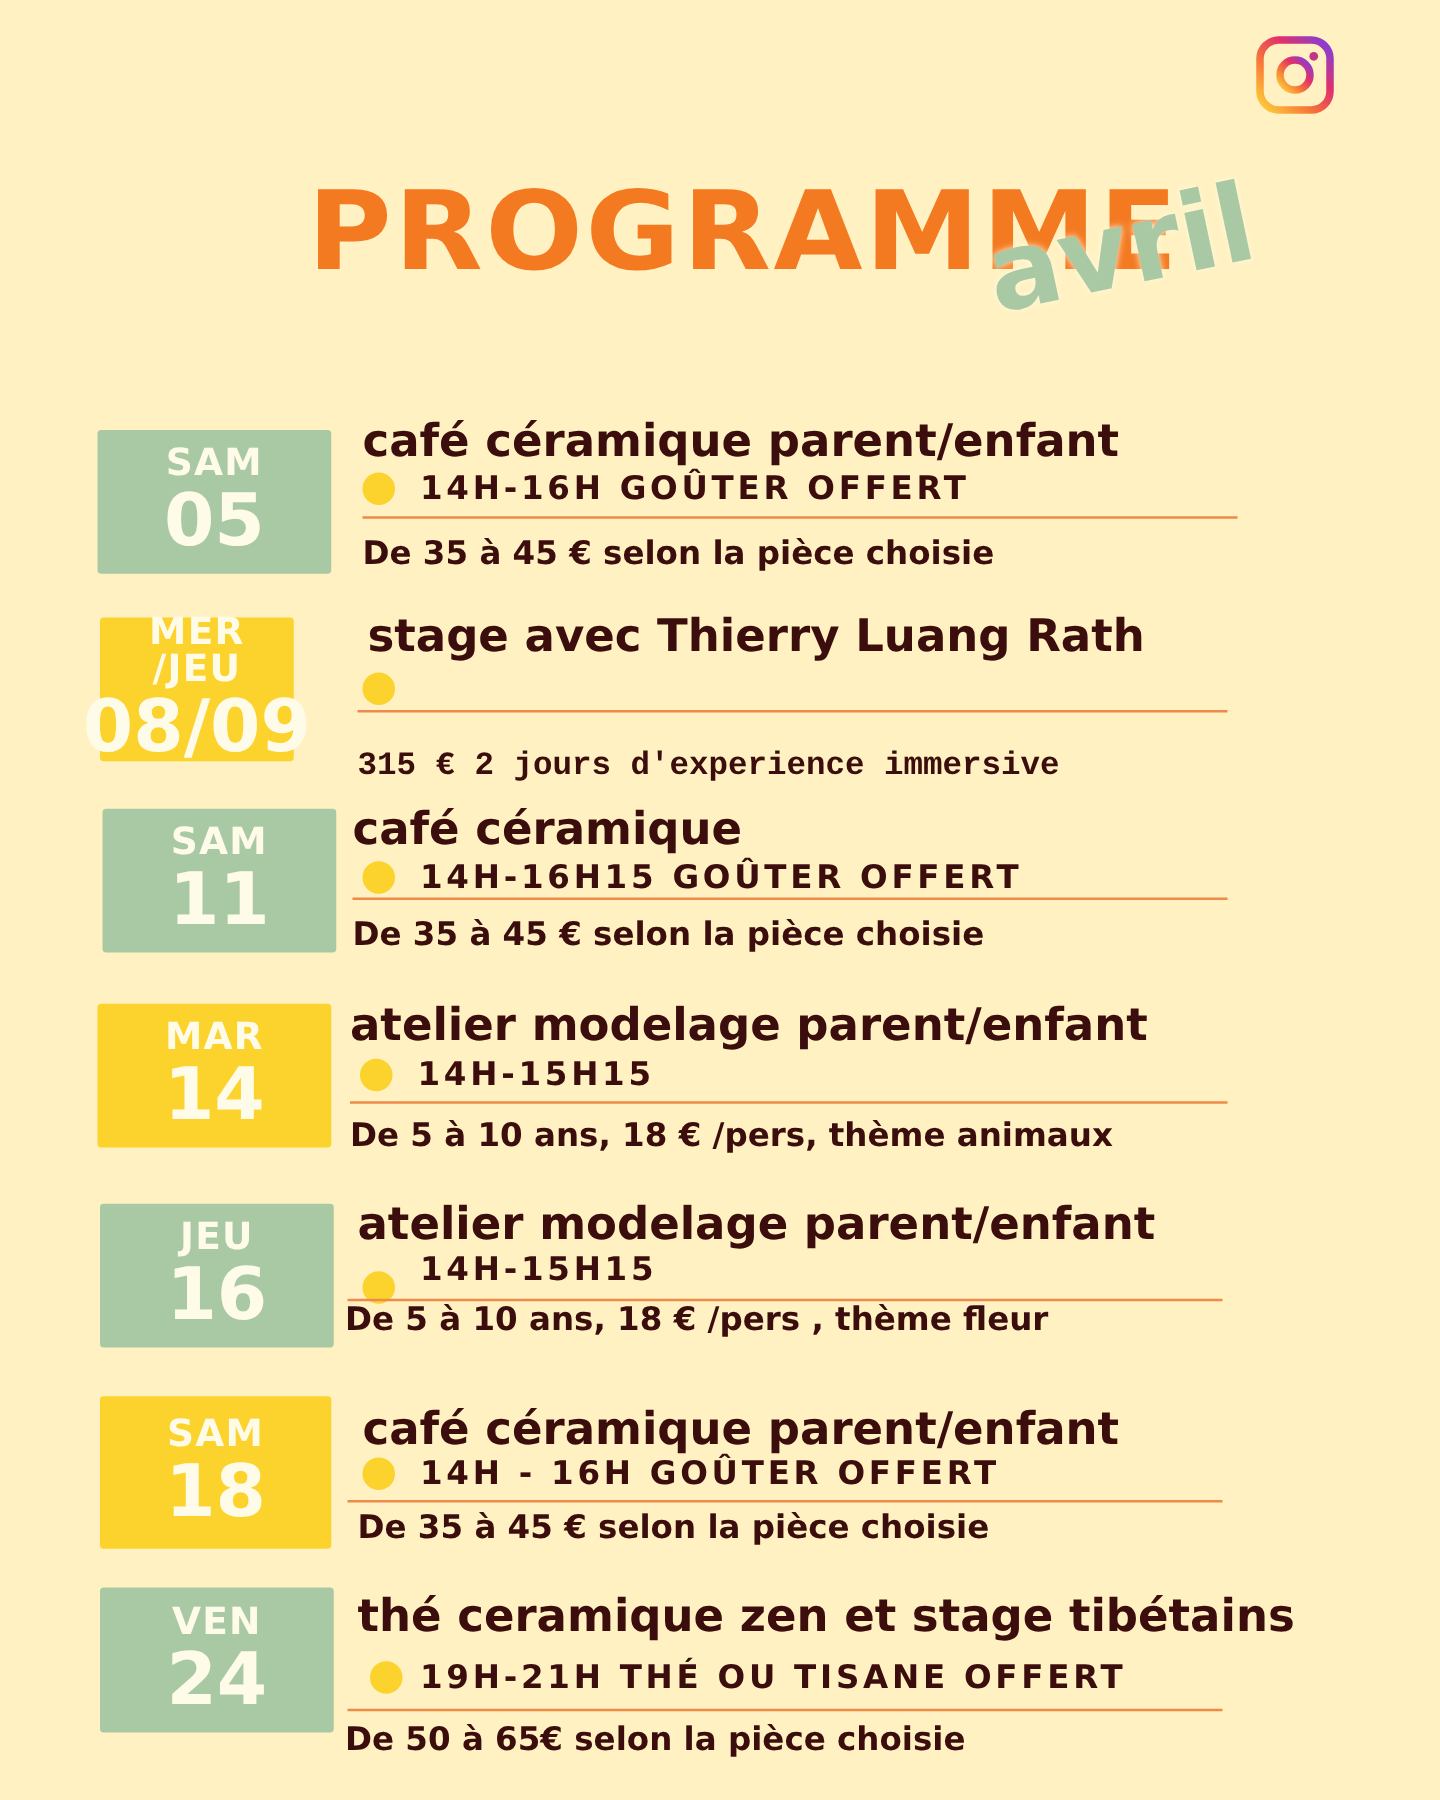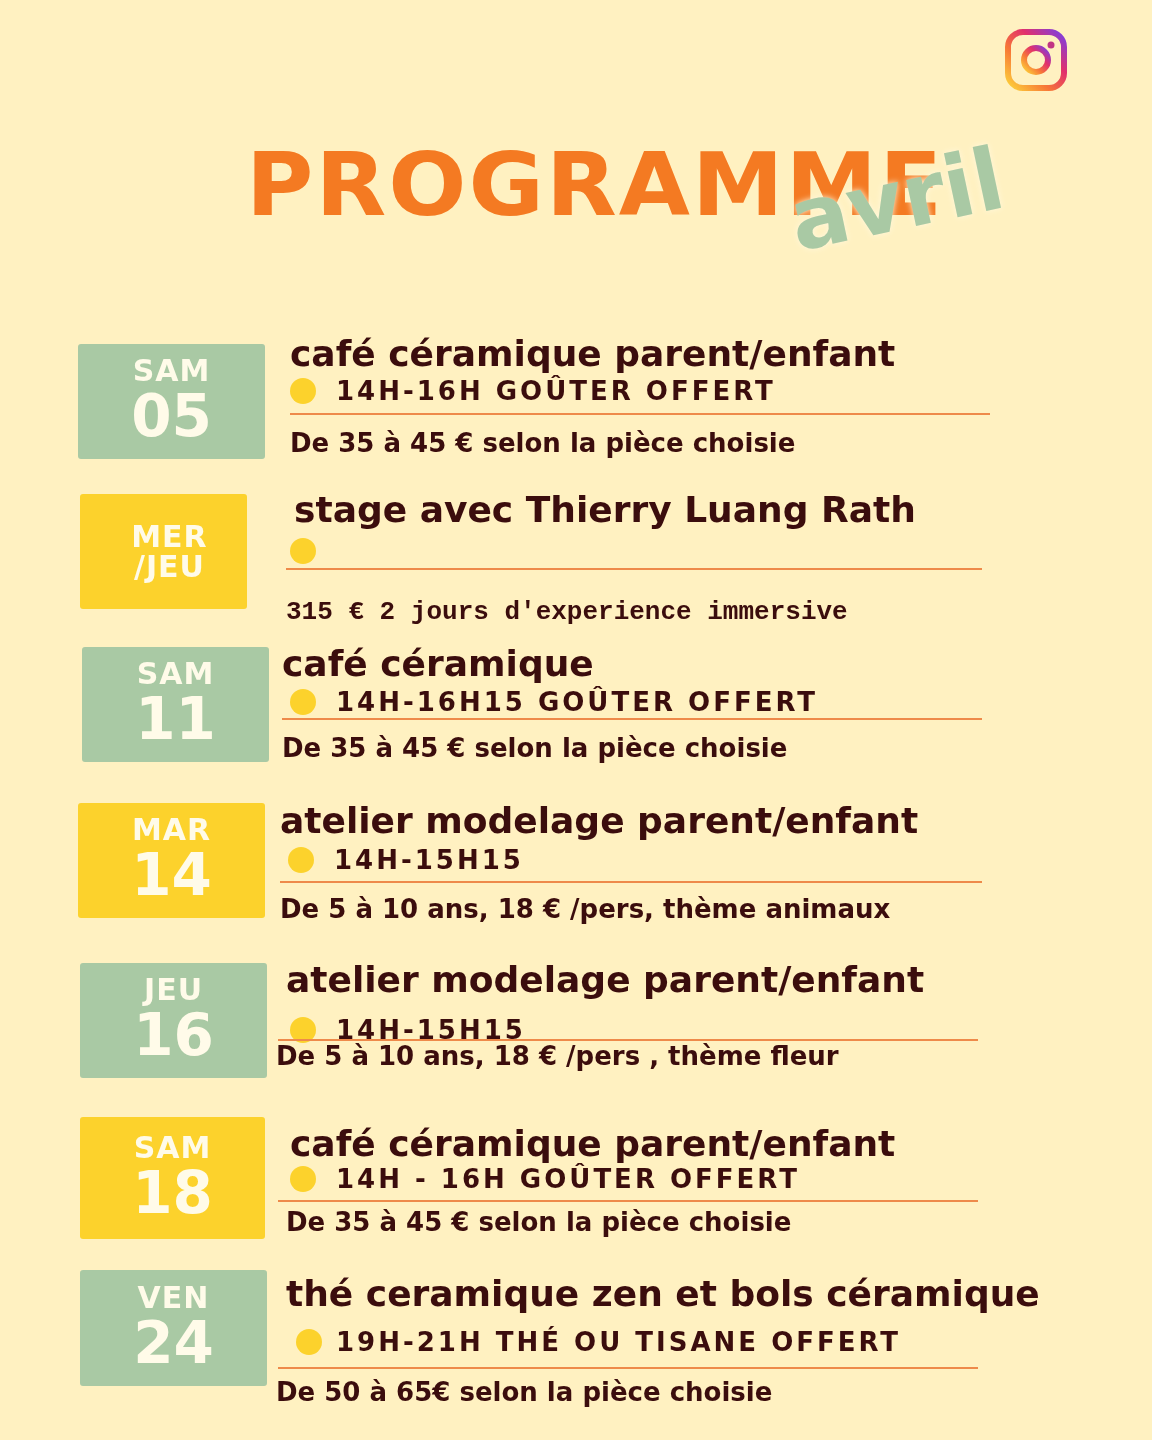--- a/index.html
+++ b/index.html
@@ -37,21 +37,21 @@
     .datebox.yellow { background: #fcd22c; }
     .day { font-size: 30px; font-weight: bold; line-height: 1; letter-spacing: 1px; }
     .num { font-size: 58px; font-weight: bold; line-height: 1.05; }
     .ev-title {
       position: absolute; font-weight: bold; font-size: 36px; line-height: 1;
       color: #3b0d0d; white-space: nowrap;
     }
     .ev-time {
       position: absolute; font-weight: bold; font-size: 26px; line-height: 1;
       letter-spacing: 3px; white-space: nowrap; color: #3b0d0d;
-      display: flex; align-items: flex-end;
+      display: flex; align-items: flex-start;
     }
     .dot {
       display: inline-block; width: 26px; height: 26px; border-radius: 50%;
       background: #fcd22c; margin-right: 20px;
     }
     .rule {
       position: absolute; height: 2px; background: #ee8a4a;
     }
     .ev-price {
       position: absolute; font-weight: bold; font-size: 26px; line-height: 1;
@@ -88,22 +88,23 @@
   <div class="ev-title" style="left:290px;top:336px;">café céramique parent/enfant</div>
   <div class="ev-time" style="left:290px;top:378px;">
     <span class="dot"></span>
     <span>14H-16H  GOÛTER OFFERT</span>
   </div>
   <div class="rule" style="left:290px;top:413px;width:700px;"></div>
   <div class="ev-price" style="left:290px;top:430px;">De 35 à 45 € selon la pièce choisie</div>
 </div>
 
 <div>
-  <div class="datebox yellow" style="left:80px;top:494px;width:155px;height:115px;padding-left:12px;">
+  <div class="datebox yellow" style="left:80px;top:494px;width:155px;height:115px;">
     <div class="day">MER /JEU</div>
+    <div class="num">08/09</div>
   </div>
   <div class="ev-title" style="left:294px;top:492px;">stage avec Thierry Luang Rath</div>
   <div class="ev-time" style="left:290px;top:538px;">
     <span class="dot"></span>
   </div>
   <div class="rule" style="left:286px;top:568px;width:696px;"></div>
   <div class="ev-price" style="left:286px;top:599px;font-family:Liberation Mono, monospace;">315 € 2 jours d'experience immersive</div>
 </div>
 
 <div>
@@ -160,20 +161,20 @@
   </div>
   <div class="rule" style="left:278px;top:1200px;width:700px;"></div>
   <div class="ev-price" style="left:286px;top:1209px;">De 35 à 45 € selon la pièce choisie</div>
 </div>
 
 <div>
   <div class="datebox green" style="left:80px;top:1270px;width:187px;height:116px;">
     <div class="day">VEN</div>
     <div class="num">24</div>
   </div>
-  <div class="ev-title" style="left:286px;top:1276px;">thé ceramique zen et bols céramique</div>
+  <div class="ev-title" style="left:286px;top:1276px;">thé ceramique zen et stage tibétains</div>
   <div class="ev-time" style="left:296px;top:1329px;">
     <span class="dot" style="margin-right:14px;"></span>
     <span>19H-21H   THÉ OU TISANE OFFERT</span>
   </div>
   <div class="rule" style="left:278px;top:1367px;width:700px;"></div>
   <div class="ev-price" style="left:276px;top:1379px;">De 50 à 65€ selon la pièce choisie</div>
 </div>
 
 </body></html>

